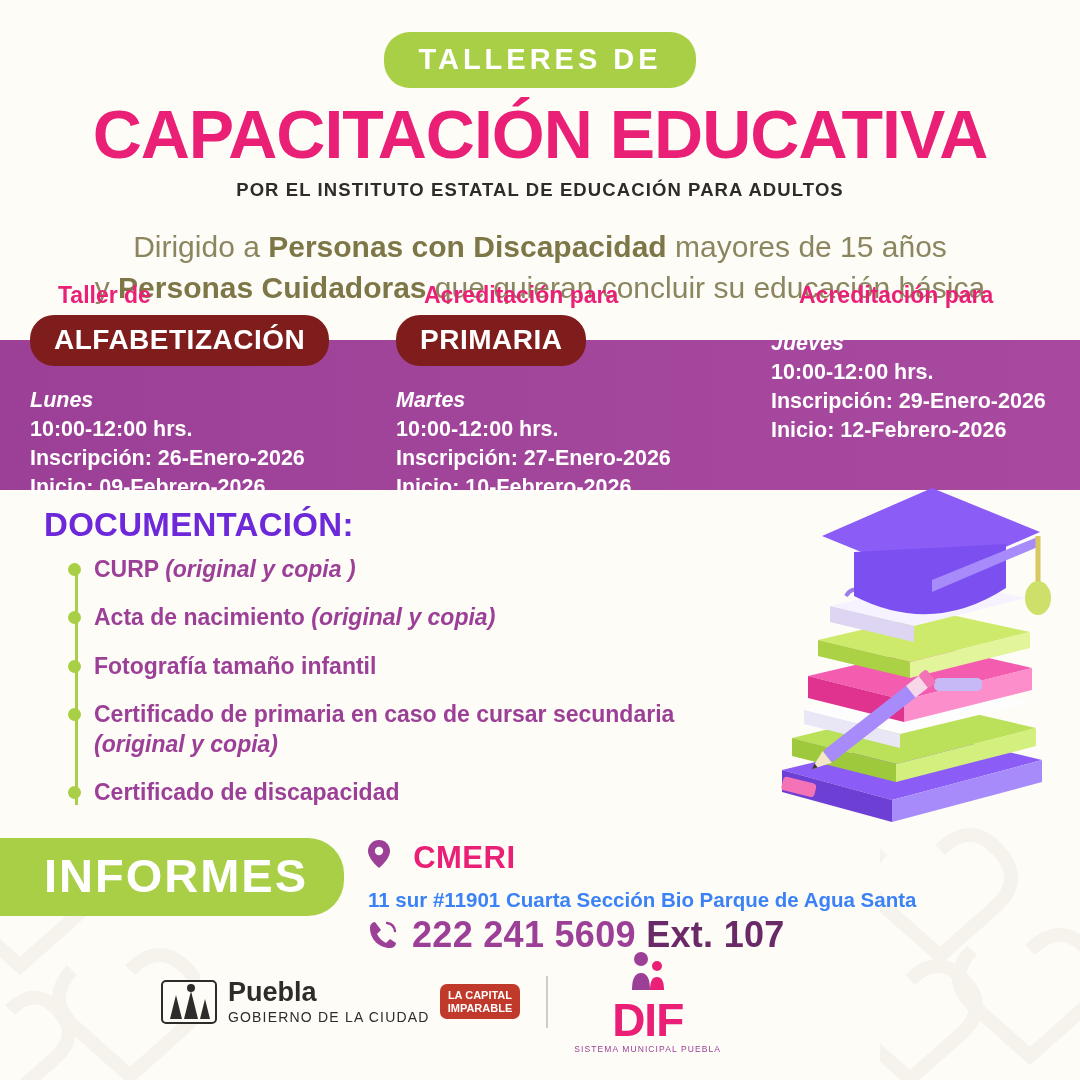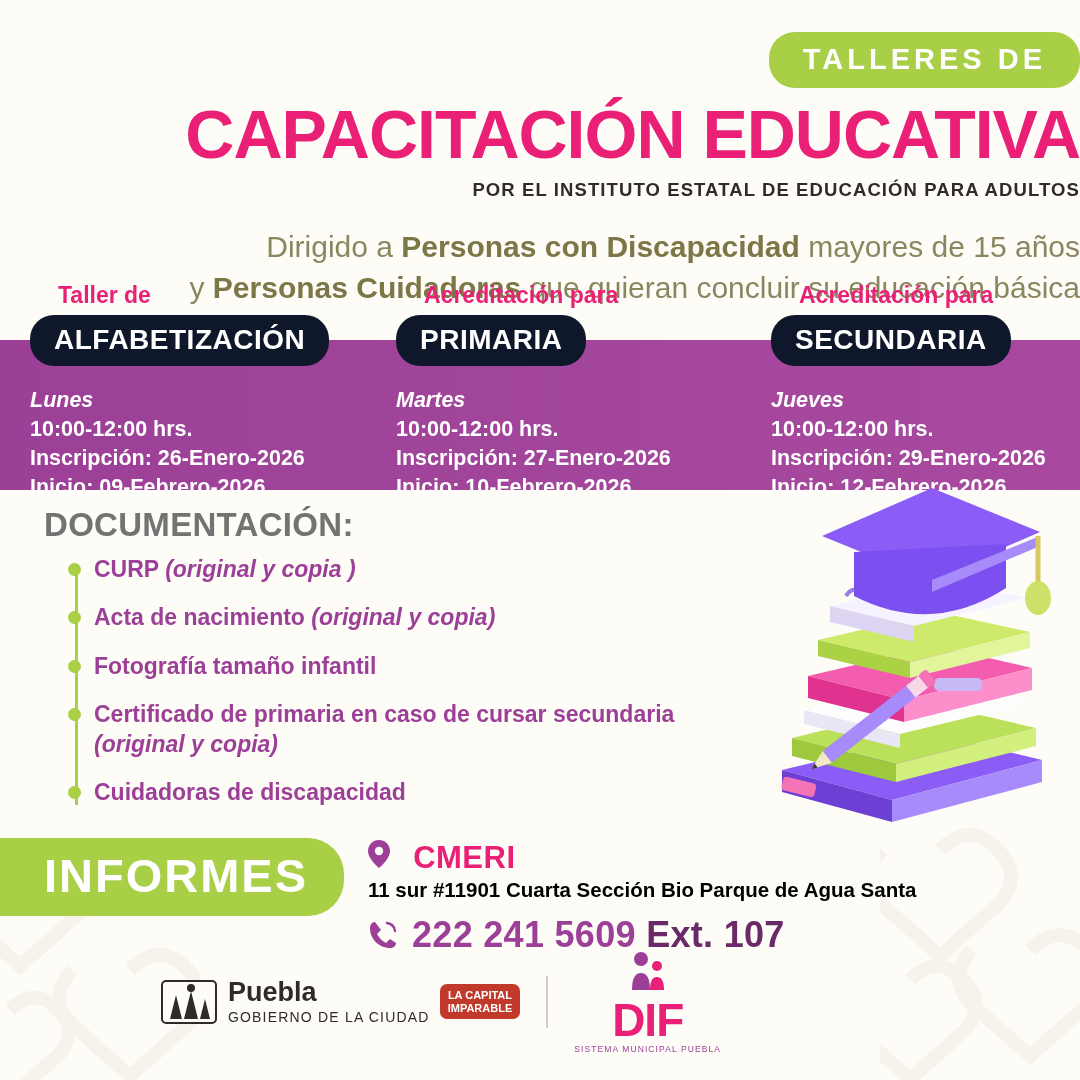--- a/index.html
+++ b/index.html
@@ -21,21 +21,21 @@
     position: absolute;
     bottom: 0;
     width: 200px; height: 260px;
     opacity: .5;
     pointer-events: none;
   }
   .bg-pattern-left { left: 0; }
   .bg-pattern-right { right: 0; }
 
   
-  .header { position: absolute; top: 0; left: 0; width: 1080px; text-align: right; }
+  .header { position: absolute; top: 0; left: 0; width: 1080px; text-align: center; }
   .badge-talleres {
     display: inline-block;
     margin-top: 32px;
     background: #a8cf45;
     color: #ffffff;
     font-weight: bold;
     font-size: 29px;
     letter-spacing: 4px;
     padding: 11px 34px 12px;
     border-radius: 26px;
@@ -83,35 +83,35 @@
   .col-head { text-align: left; }
   .col-kicker {
     color: #ea1f76;
     font-weight: bold;
     font-size: 23px;
     margin-left: 28px;
   }
   .col-pill {
     display: inline-block;
     margin-top: 6px;
-    background: #0f172a;
+    background: #7f1d1d;
     color: #ffffff;
     font-weight: bold;
     font-size: 28px;
     letter-spacing: .5px;
     padding: 9px 24px 10px;
     border-radius: 24px;
   }
   .col-body { margin-top: 20px; color: #ffffff; font-size: 21.5px; line-height: 1.35; font-weight: bold; }
   .col-day { font-style: italic; font-weight: bold; }
 
   
   .doc-title {
     position: absolute; top: 506px; left: 44px;
-    color: #737373; font-weight: bold; font-size: 33px; letter-spacing: .3px;
+    color: #6d28d9; font-weight: bold; font-size: 33px; letter-spacing: .3px;
   }
   .doc-list { position: absolute; top: 555px; left: 68px; width: 620px; }
   .doc-line { position: absolute; left: 7px; top: 16px; bottom: 22px; width: 3px; background: #a8cf45; }
   .doc-item {
     position: relative;
     padding-left: 26px;
     margin-bottom: 19px;
     color: #9c3f97;
     font-weight: bold;
     font-size: 23px;
@@ -130,21 +130,21 @@
   
   .informes-pill {
     position: absolute; left: 0; top: 838px;
     background: #a8cf45; color: #ffffff;
     font-weight: bold; font-size: 47px; letter-spacing: 2px;
     padding: 10px 36px 13px 44px;
     border-radius: 0 36px 36px 0;
   }
   .cmeri-block { position: absolute; left: 368px; top: 840px; }
   .cmeri-name { color: #ea1f76; font-weight: bold; font-size: 31px; letter-spacing: .5px; }
-  .cmeri-addr { color: #000000; font-weight: bold; font-size: 20.5px; margin-top: 2px; }
+  .cmeri-addr { color: #3b82f6; font-weight: bold; font-size: 20.5px; margin-top: 12px; }
   .phone-block { position: absolute; left: 368px; top: 914px; display: flex; align-items: center; }
   .phone-text { color: #9c3f97; font-weight: bold; font-size: 36px; letter-spacing: .3px; }
   .phone-text .ext { color: #6a2a68; }
   .pin-icon, .phone-icon { display: inline-block; margin-right: 14px; }
 
   
   .footer { position: absolute; bottom: 26px; left: 0; width: 881px; display: flex; align-items: center; justify-content: center; gap: 26px; }
   .puebla-logo { display: flex; align-items: center; gap: 10px; }
   .puebla-word { color: #2f2b2a; font-weight: bold; font-size: 27px; line-height: 1; }
   .puebla-sub { color: #2f2b2a; font-size: 14px; letter-spacing: 1.2px; margin-top: 3px; }
@@ -213,21 +213,20 @@
         <div class="col-day">Martes</div>
         <div>10:00-12:00 hrs.</div>
         <div>Inscripción: 27-Enero-2026</div>
         <div>Inicio: 10-Febrero-2026</div>
       </div>
     </div>
 
     <div class="col">
       <div class="col-head">
         <div class="col-kicker">Acreditación para</div>
-        <div class="col-pill">SECUNDARIA</div>
       </div>
       <div class="col-body">
         <div class="col-day">Jueves</div>
         <div>10:00-12:00 hrs.</div>
         <div>Inscripción: 29-Enero-2026</div>
         <div>Inicio: 12-Febrero-2026</div>
       </div>
     </div>
   </div>
 
@@ -246,21 +245,21 @@
     <div class="doc-item">
       <span class="dot"></span>
       <span>Fotografía tamaño infantil</span><i></i>
     </div>
     <div class="doc-item">
       <span class="dot"></span>
       <span>Certificado de primaria en caso de cursar secundaria </span><i>(original y copia)</i>
     </div>
     <div class="doc-item">
       <span class="dot"></span>
-      <span>Cuidadoras de discapacidad</span><i></i>
+      <span>Certificado de discapacidad</span><i></i>
     </div>
   </div>
 
   <svg class="books" viewBox="0 0 330 380">
 
     <path d="M60 300 l150 -36 l110 26 l-150 40 z" fill="#8b5cf6"></path>
     <path d="M60 300 l110 30 l0 22 l-110 -30 z" fill="#6d3fd4"></path>
     <path d="M170 330 l150 -40 l0 22 l-150 40 z" fill="#a78bfa"></path>
     <rect x="62" y="306" width="34" height="14" rx="4" fill="#f472b6" transform="rotate(14 62 306)"></rect>
 

